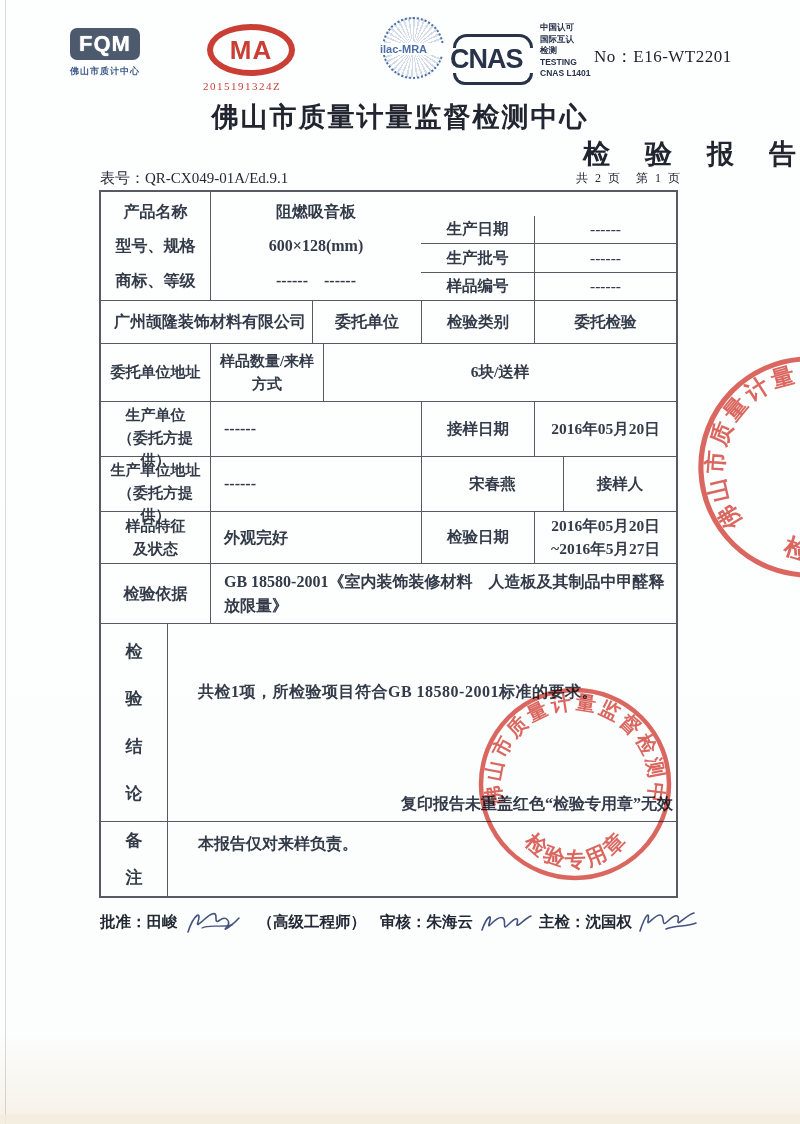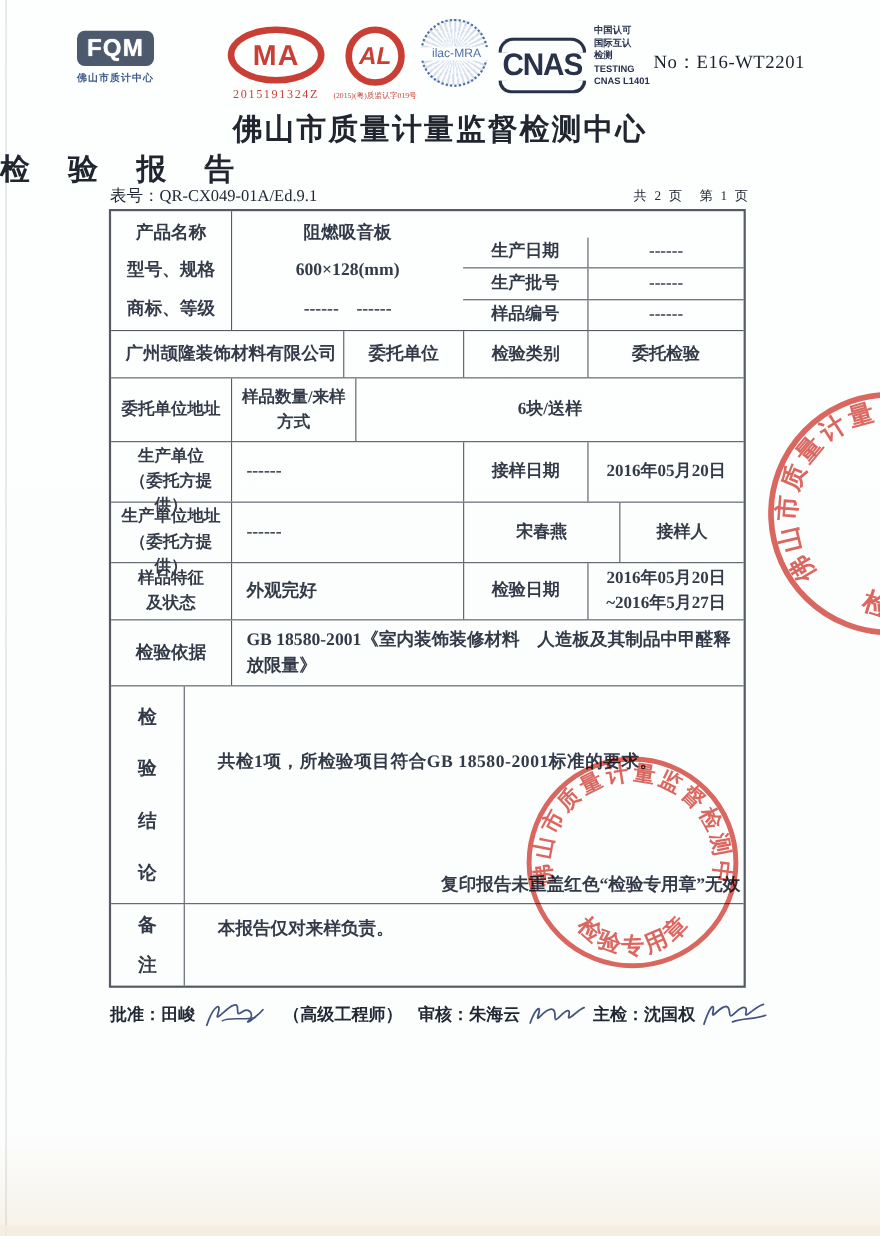--- a/index.html
+++ b/index.html
@@ -18,49 +18,49 @@
   .sheet::before{content:"";position:absolute;left:5px;top:0;width:1px;height:100%;background:rgba(150,150,150,.35);}
   .sheet::after{content:"";position:absolute;left:0;bottom:0;width:100%;height:10px;background:#f2ecdf;opacity:.8;}
 
   
   .fqm{position:absolute;left:60px;top:28px;width:90px;text-align:center;}
   .fqm-box{display:inline-block;background:#4d5a6e;color:#fff;font-family:"Liberation Sans",sans-serif;
            font-weight:bold;font-size:22px;letter-spacing:1px;border-radius:7px;padding:3px 9px;
            text-shadow:0 0 1px #fff;}
   .fqm-cap{margin-top:5px;font-size:9px;color:#3d5a8a;font-weight:bold;letter-spacing:1px;}
 
-  .badge{position:absolute;text-align:center;}
+  .badge{position:absolute;}
   .cma{left:203px;top:24px;width:96px;}
   .cma-oval{width:88px;height:52px;border:6px solid var(--red);border-radius:50%;margin:0 auto;
             display:flex;align-items:center;justify-content:center;color:var(--red);
             font-family:"Liberation Sans",sans-serif;font-weight:bold;font-size:26px;letter-spacing:1px;}
   .badge-code{margin-top:4px;color:var(--red);font-size:11px;letter-spacing:1.5px;}
   .cal{left:302px;top:24px;width:78px;}
   .cal-circle{width:54px;height:54px;border:6px solid var(--red);border-radius:50%;margin:0 auto;
               display:flex;align-items:center;justify-content:center;color:var(--red);
               font-family:"Liberation Sans",sans-serif;font-weight:bold;font-size:22px;font-style:italic;}
   .cal .badge-code{font-size:7px;letter-spacing:0;}
   .ilac{left:380px;top:17px;width:66px;}
   .ilac-circle{width:62px;height:62px;border:2px dotted var(--blue);border-radius:50%;margin:0 auto;position:relative;
                background:repeating-conic-gradient(from 0deg, rgba(90,120,170,.25) 0deg 4deg, transparent 4deg 10deg);}
   .ilac-band{position:absolute;left:-4px;top:24px;width:70px;background:#fdfefe;color:var(--blue);
-             font-family:"Liberation Sans",sans-serif;font-weight:normal;font-size:11px;letter-spacing:0;}
+             font-family:"Liberation Sans",sans-serif;font-weight:bold;font-size:11px;letter-spacing:0;}
   .cnas{left:450px;top:34px;width:86px;}
   .cnas-word{font-family:"Liberation Sans",sans-serif;font-weight:bold;font-size:27px;color:var(--navy);
              letter-spacing:-1px;transform:scaleY(1.05);}
   .cnas-arc{width:80px;height:14px;border:3px solid var(--navy);border-bottom:none;border-radius:40px 40px 0 0;margin:0 auto -4px;}
   .cnas-arc2{width:80px;height:12px;border:3px solid var(--navy);border-top:none;border-radius:0 0 40px 40px;margin:-2px auto 0;}
   .cnas-cap{position:absolute;left:540px;top:22px;text-align:left;color:var(--navy);
             font-family:"Liberation Sans",sans-serif;font-size:8.5px;line-height:11.5px;font-weight:bold;}
   .report-no{position:absolute;left:594px;top:45px;font-weight:normal;font-size:17px;color:#1c222c;letter-spacing:.5px;}
 
   
   .org-name{position:absolute;left:0;top:99px;width:100%;text-align:center;
             font-family:"Liberation Sans",sans-serif;font-weight:bold;font-size:27px;color:#20252f;letter-spacing:2px;}
-  .doc-title{position:absolute;left:0;top:136px;width:100%;text-align:left;
+  .doc-title{position:absolute;left:0;top:136px;width:100%;text-align:right;
              font-family:"Liberation Sans",sans-serif;font-weight:bold;font-size:27px;color:#20252f;letter-spacing:4px;}
   .form-no{position:absolute;left:100px;top:169px;font-size:15px;color:var(--ink-dark);}
   .pagination{position:absolute;right:118px;top:170px;font-size:12px;color:var(--ink-dark);letter-spacing:2px;text-align:right;}
 
   
   .tbl{position:absolute;left:99px;top:190px;width:579px;border:2px solid var(--bc);font-weight:bold;}
   .row{display:flex;border-top:1.6px solid var(--bc);}
   .row:first-child{border-top:none;justify-content:space-between;}
   .cell{display:flex;align-items:center;justify-content:center;text-align:center;
         padding:2px 6px;border-left:1.6px solid var(--bc);font-size:16px;line-height:1.45;}
@@ -106,24 +106,20 @@
   <div class="fqm">
     <div class="fqm-box">FQM</div>
     <div class="fqm-cap">佛山市质计中心</div>
   </div>
 
   <div class="badge cma">
     <div class="cma-oval">MA</div>
     <div class="badge-code">2015191324Z</div>
   </div>
 
-  <div class="badge cal">
-    <div class="cal-circle">AL</div>
-    <div class="badge-code">(2015)(粤)质监认字019号</div>
-  </div>
 
   <div class="badge ilac">
     <div class="ilac-circle">
       <div class="ilac-band">ilac-MRA</div>
     </div>
   </div>
 
   <div class="badge cnas">
     <div class="cnas-arc"></div>
     <div class="cnas-word">CNAS</div>

